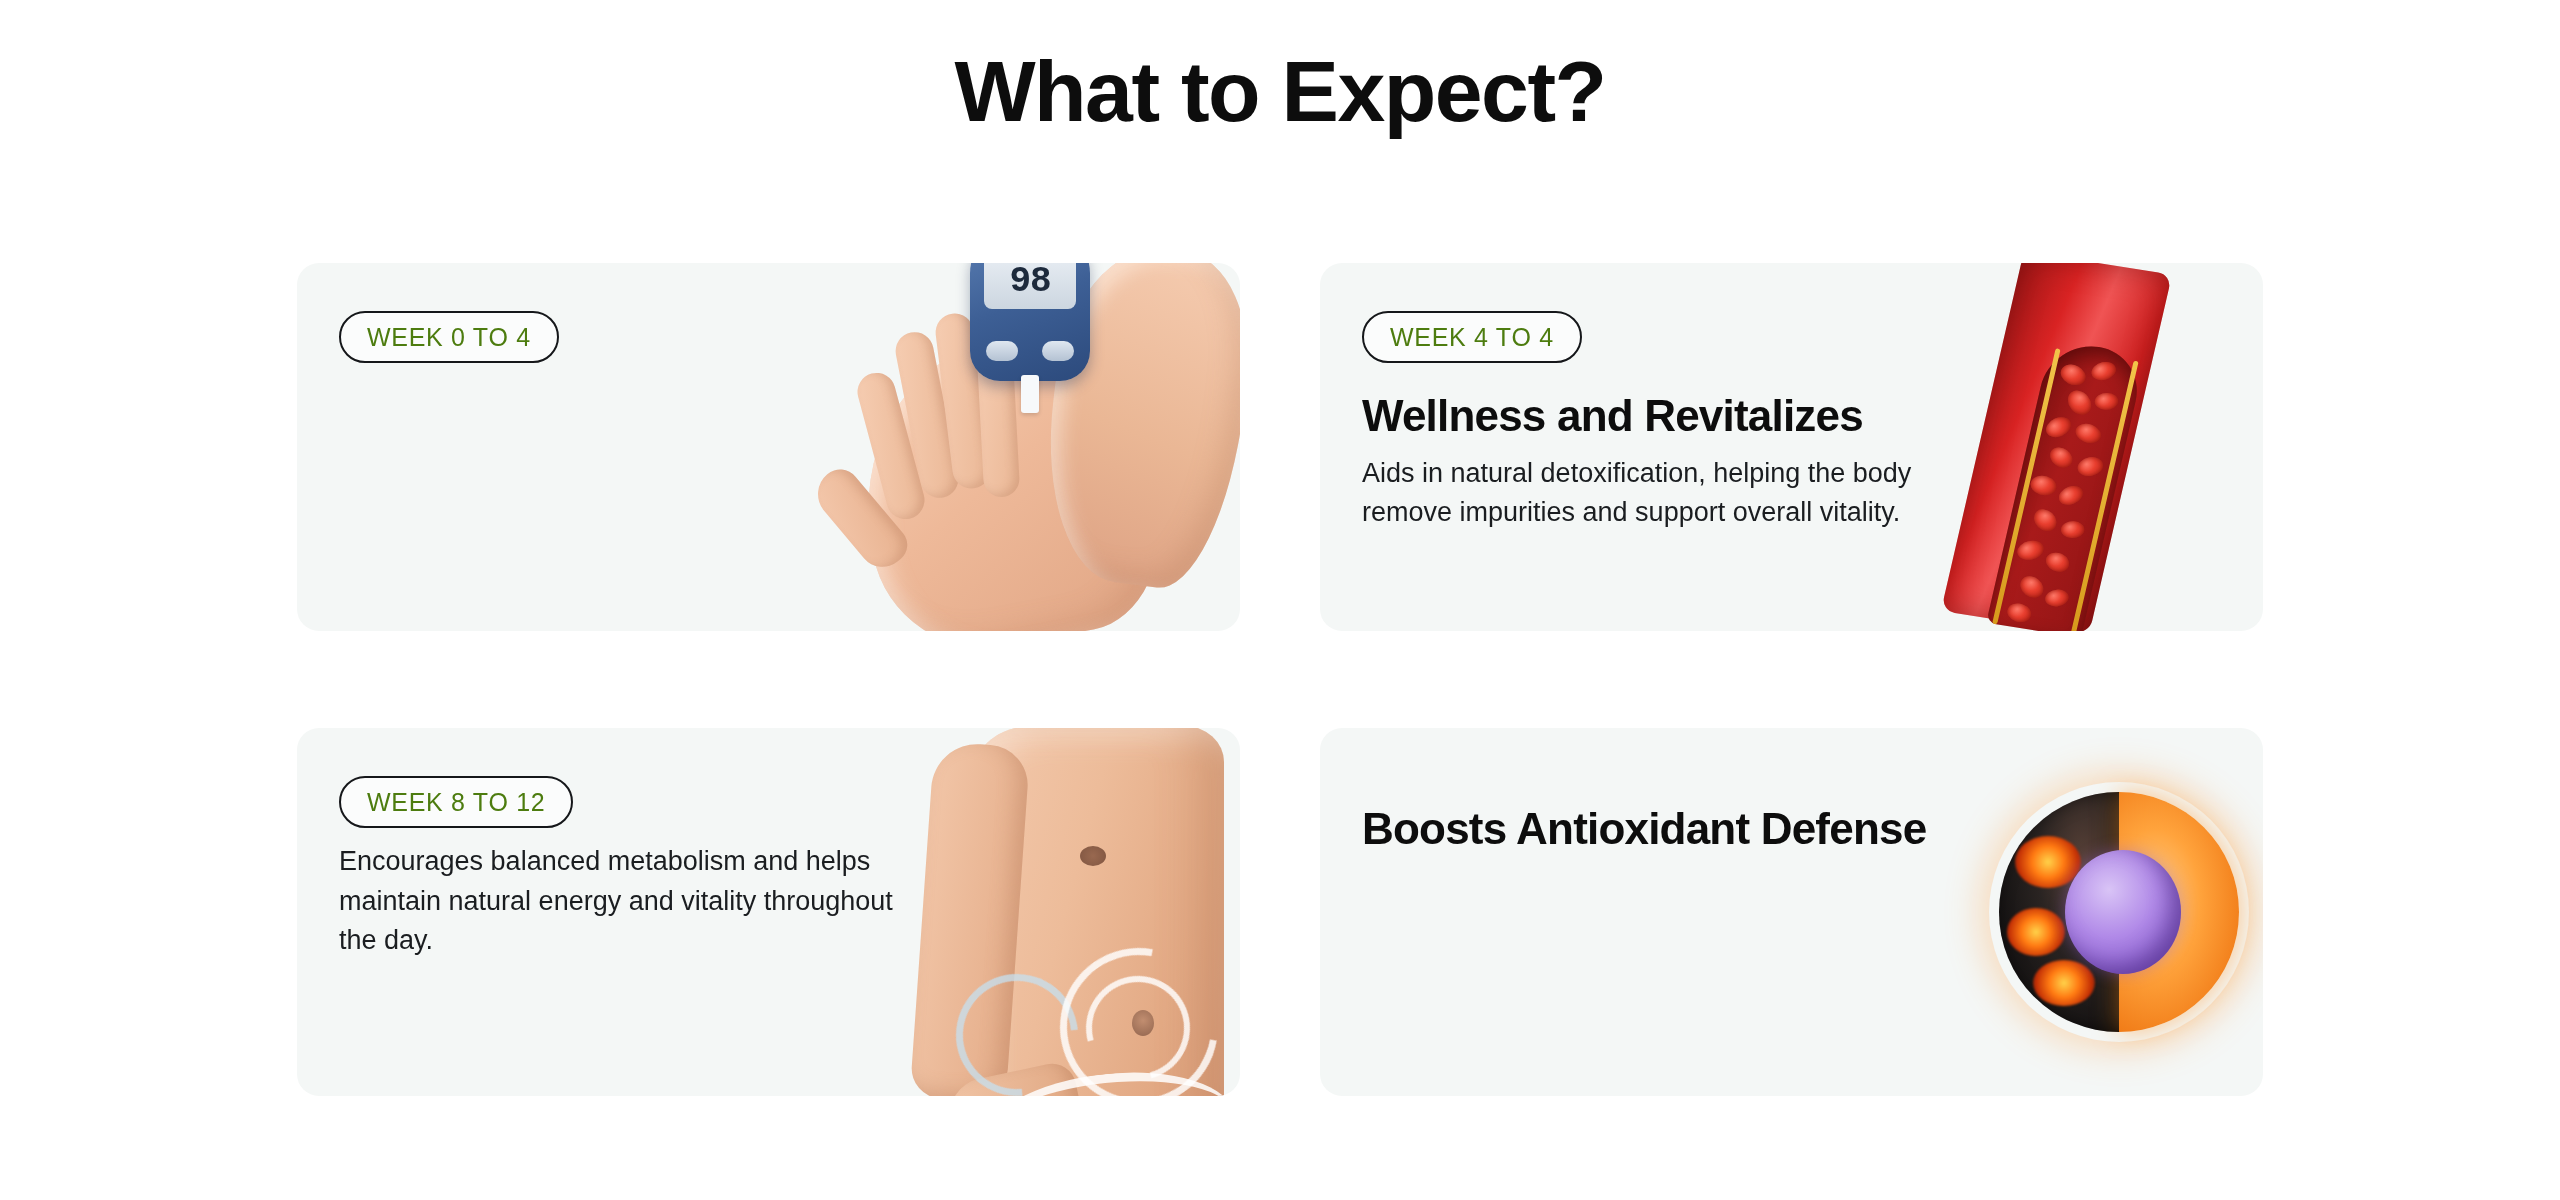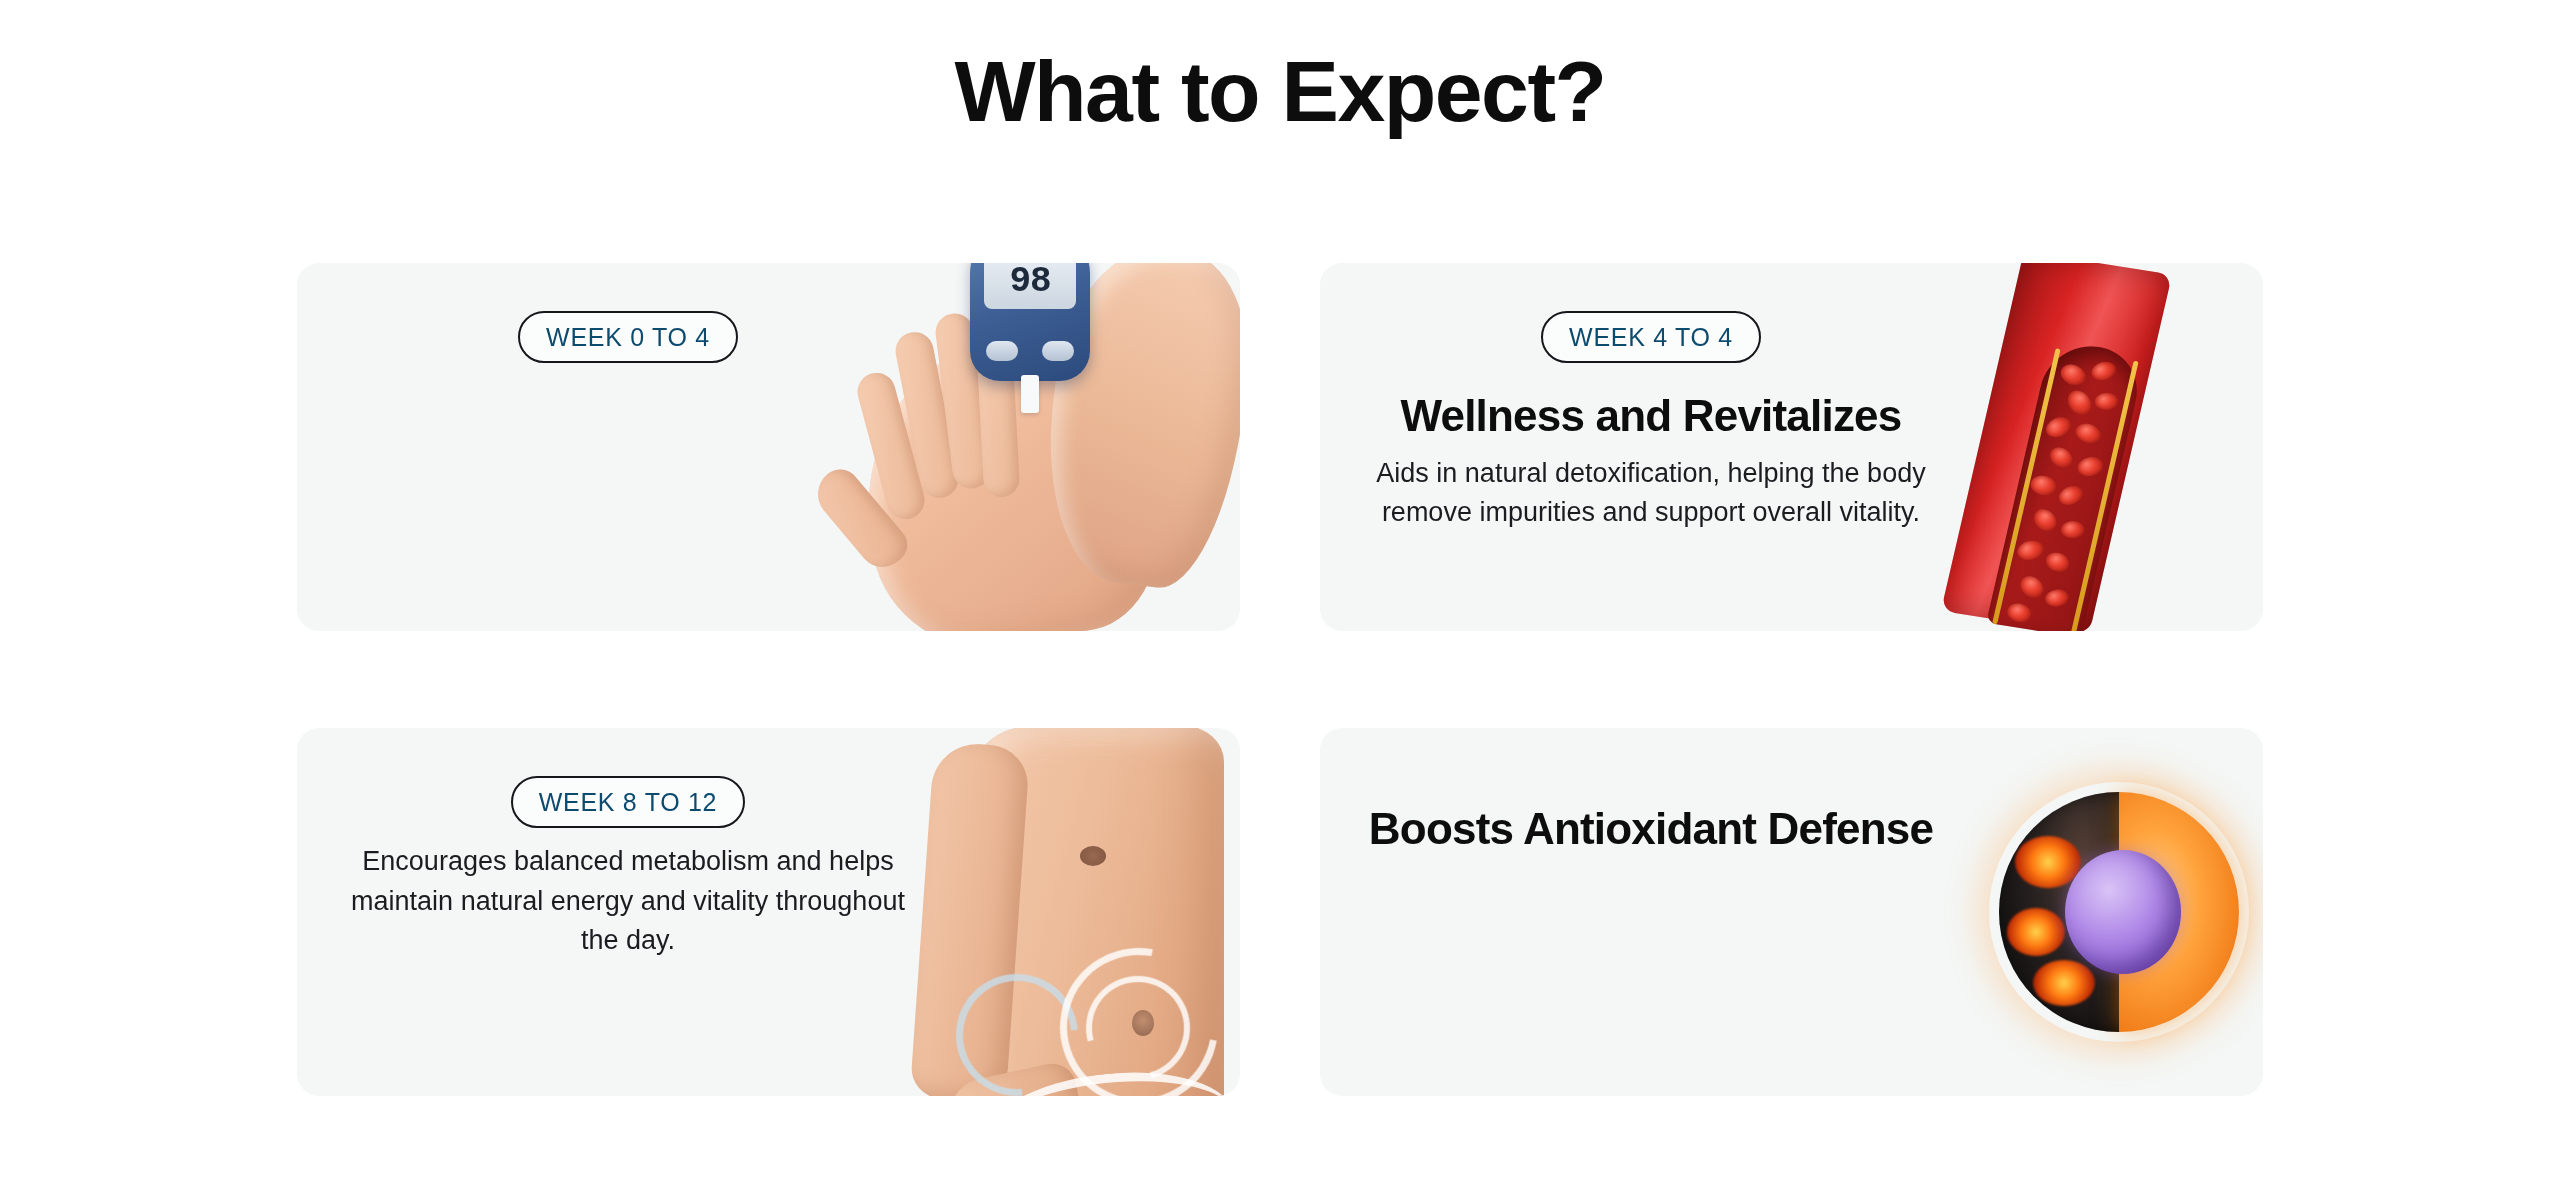--- a/index.html
+++ b/index.html
@@ -46,21 +46,20 @@
     grid-template-rows: 368px 368px;
     column-gap: 80px;
     row-gap: 97px;
   }
 
   .card {
     position: relative;
     background: #f4f7f6;
     border-radius: 22px;
     overflow: hidden;
-    text-align: center;
   }
 
   .card-body {
     position: relative;
     z-index: 3;
     padding: 48px 0 0 42px;
     width: 620px;
   }
 
   
@@ -69,21 +68,21 @@
     align-items: center;
     justify-content: center;
     height: 52px;
     padding: 0 26px;
     border: 2.5px solid #15171a;
     border-radius: 30px;
     background: #fbfcfc;
     font-size: 25px;
     font-weight: 400;
     letter-spacing: 0.7px;
-    color: #0c4a6e;
+    color: #4d7c0f;
     white-space: nowrap;
   }
 
   .card-title {
     margin-top: 29px;
     font-size: 44px;
     line-height: 1.08;
     font-weight: 800;
     letter-spacing: -0.8px;
     color: #0d0d0d;

